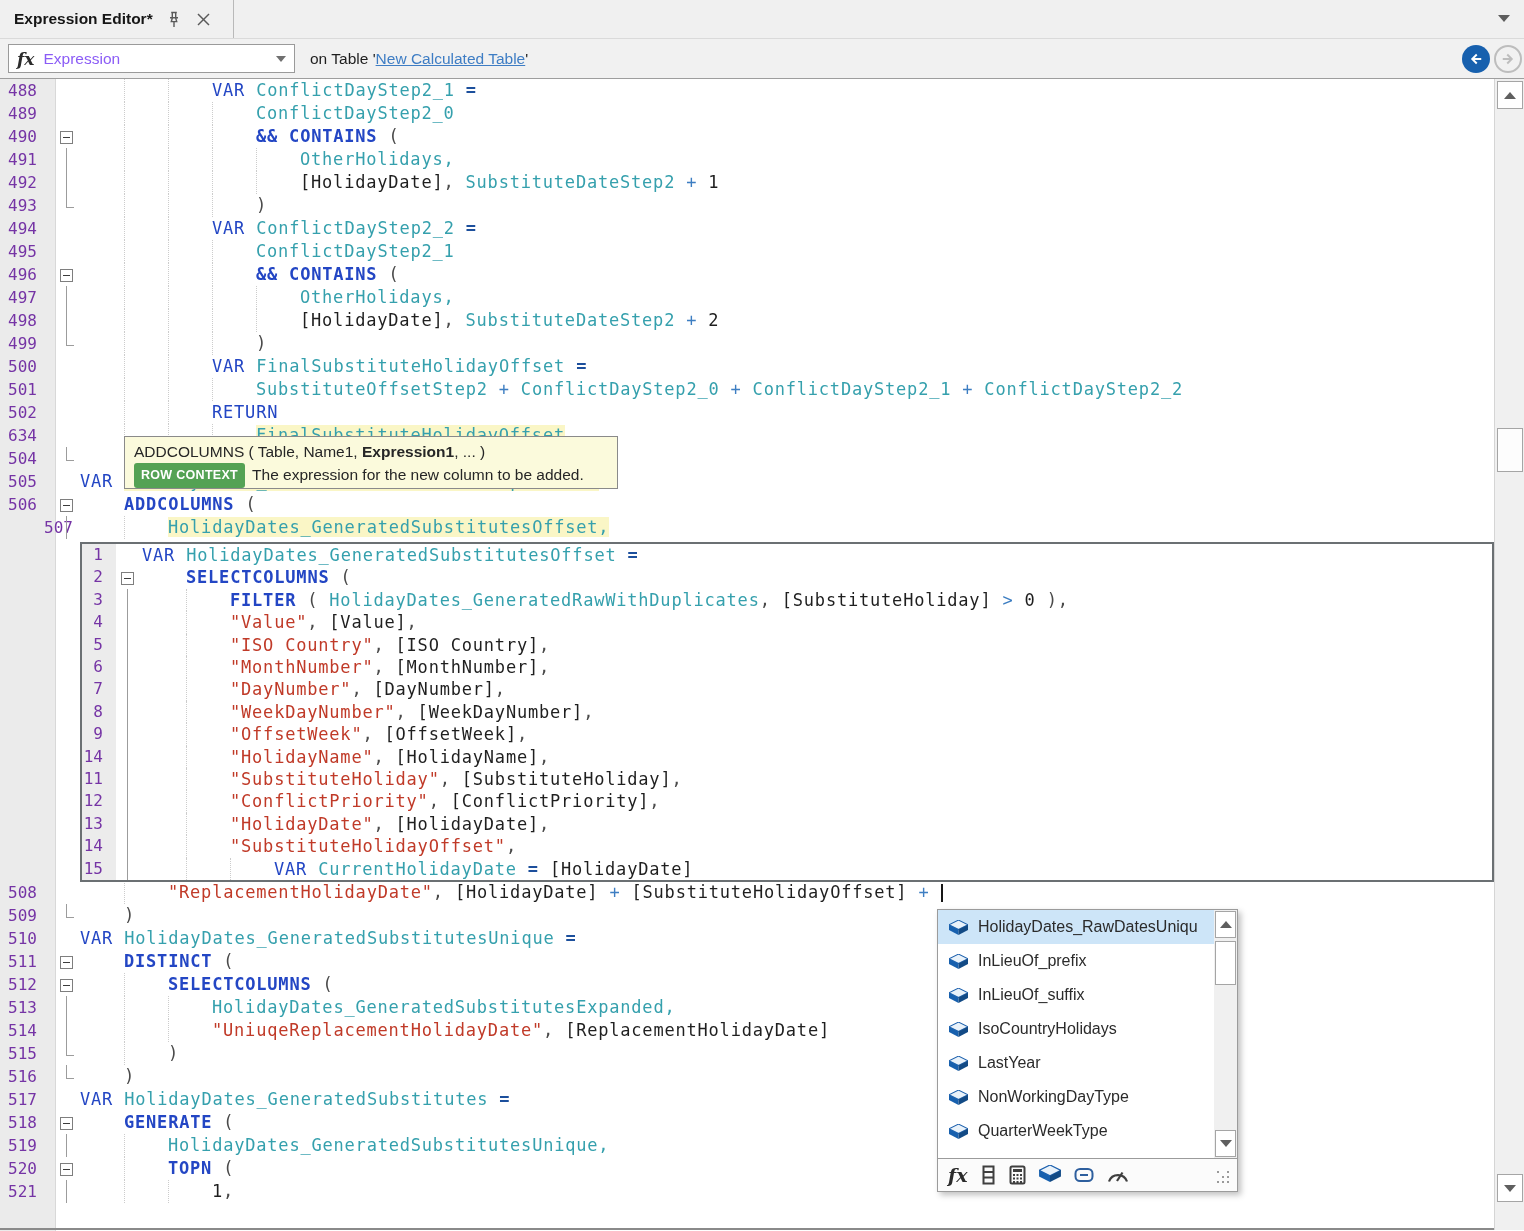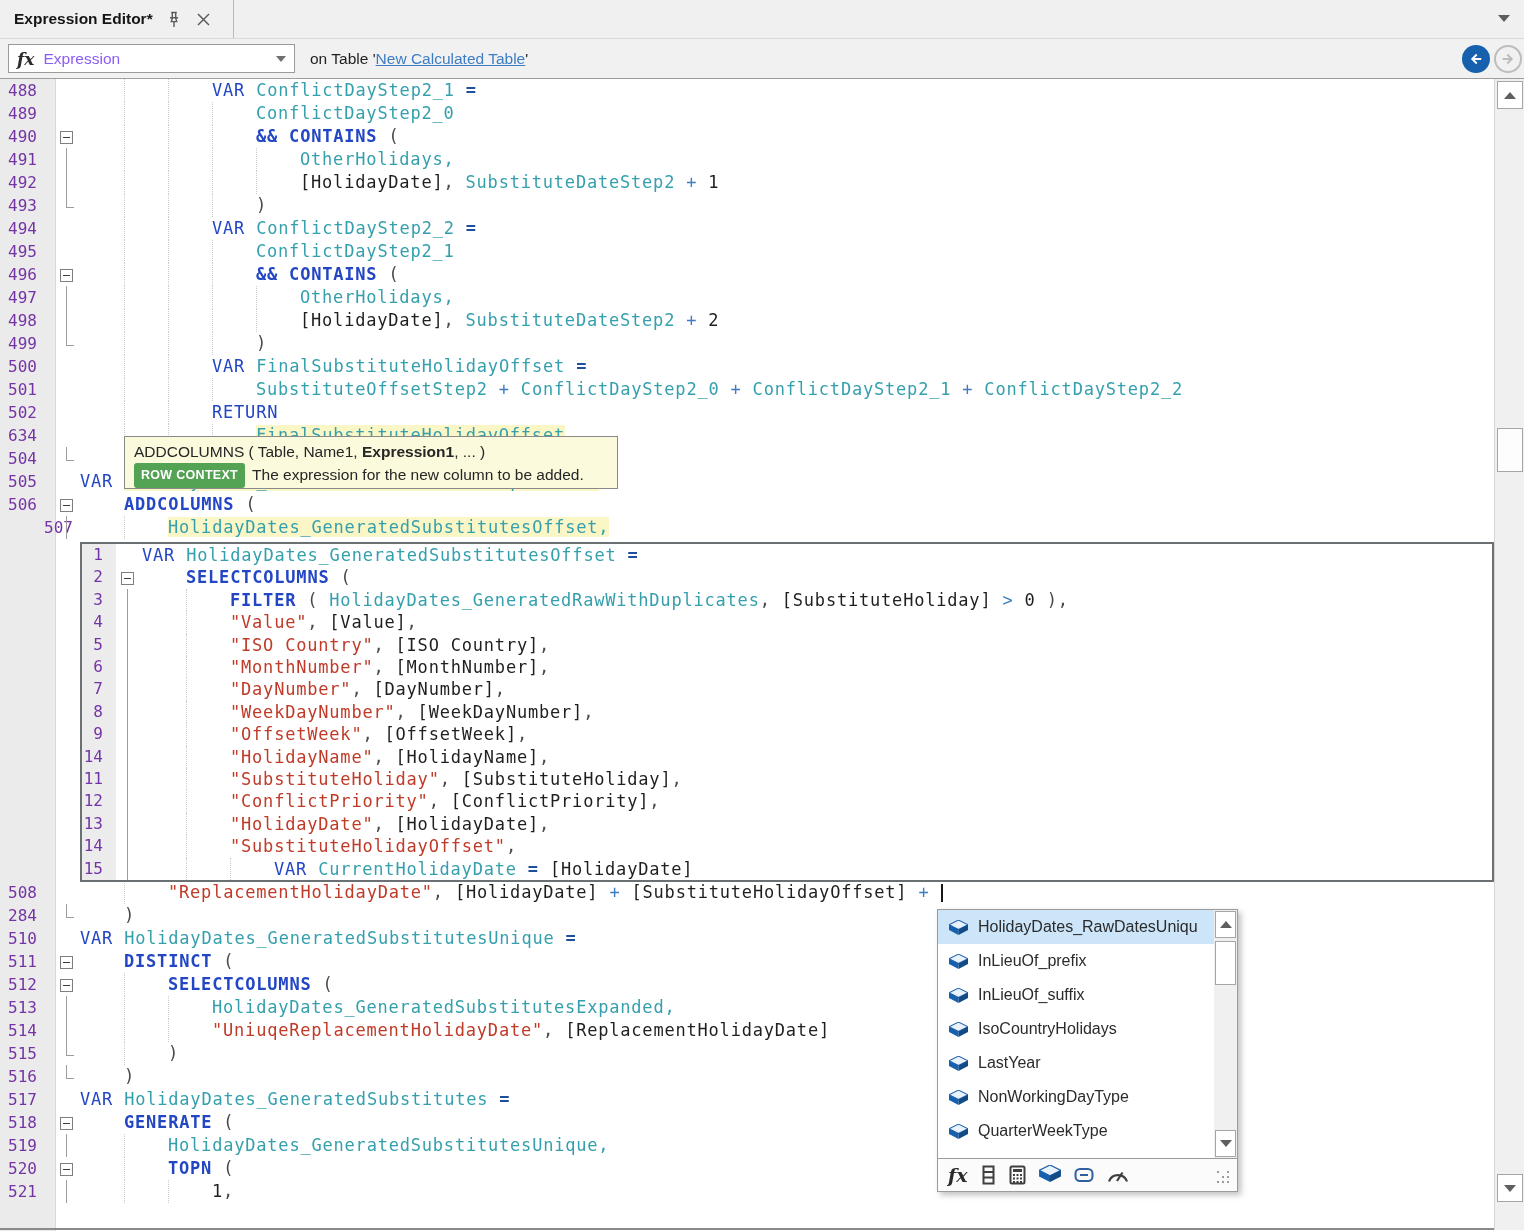--- a/index.html
+++ b/index.html
@@ -402,21 +402,21 @@
     </div>
 
     <div>
         <div class="row" style="top: 802px; height: 23px; line-height: 23px;">
           <span class="ln" style="width: 46px;">508</span>
           <span class="fold" style="left: 57px;"></span>
           <span class="g" style="left: 124px;"></span>
           <span class="code" style="left: 80px; padding-left: 88px;"><span class="tk-s">"ReplacementHolidayDate"</span><span class="tk-p">, </span><span class="tk-c">[HolidayDate] </span><span class="tk-op">+ </span><span class="tk-c">[SubstituteHolidayOffset] </span><span class="tk-op">+ </span><span class="caret"></span></span>
         </div>
         <div class="row" style="top: 825px; height: 23px; line-height: 23px;">
-          <span class="ln" style="width: 46px;">284</span>
+          <span class="ln" style="width: 46px;">509</span>
           <span class="fold fold-end" style="left: 57px;"></span>
           <span class="code" style="left: 80px; padding-left: 44px;"><span class="tk-p">)</span></span>
         </div>
         <div class="row" style="top: 848px; height: 23px; line-height: 23px;">
           <span class="ln" style="width: 46px;">510</span>
           <span class="fold" style="left: 57px;"></span>
           <span class="code" style="left: 80px; padding-left: 0px;"><span class="tk-k">VAR </span><span class="tk-v">HolidayDates_GeneratedSubstitutesUnique </span><span class="tk-eq">=</span></span>
         </div>
         <div class="row" style="top: 871px; height: 23px; line-height: 23px;">
           <span class="ln" style="width: 46px;">511</span>

